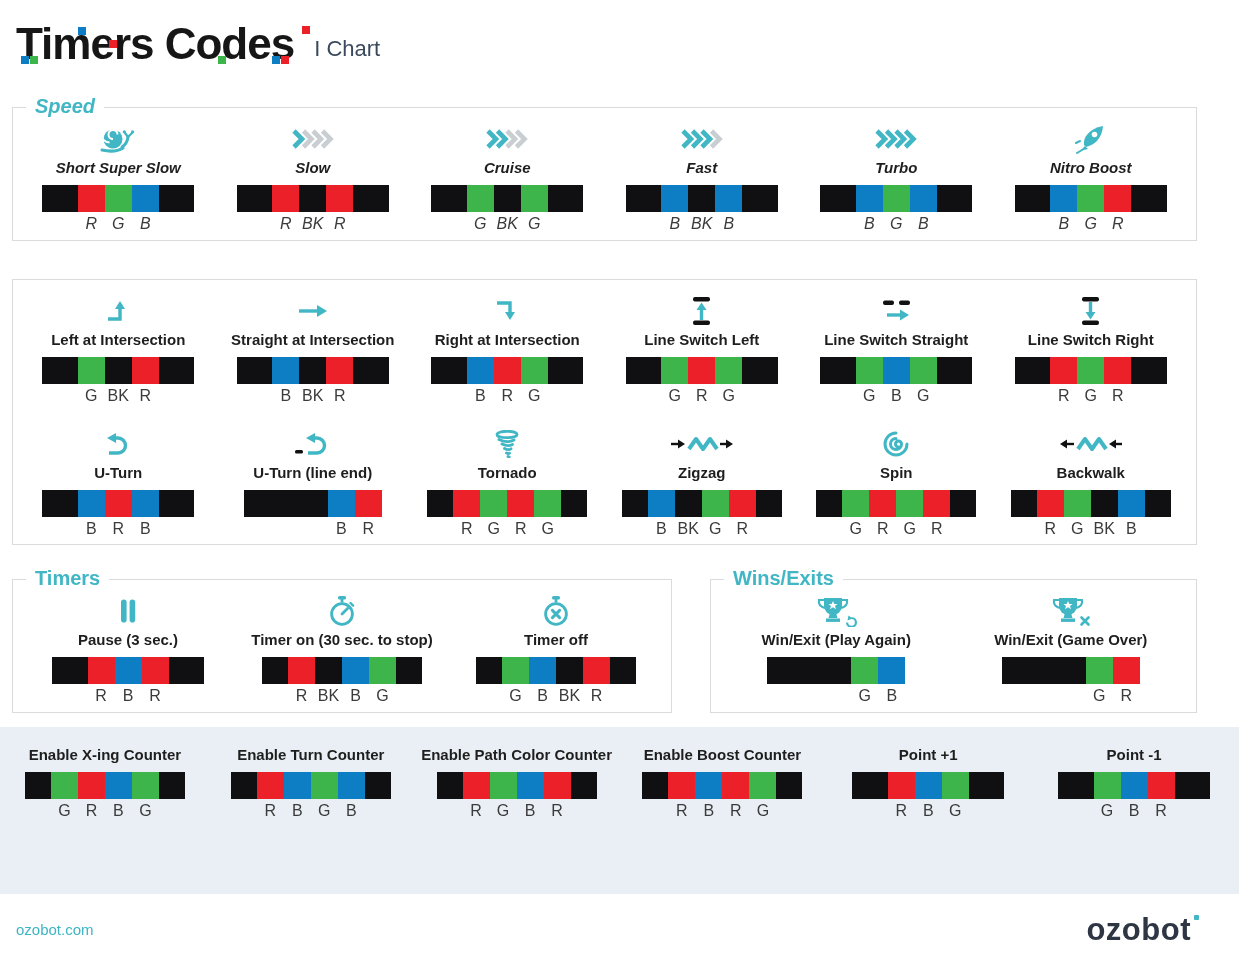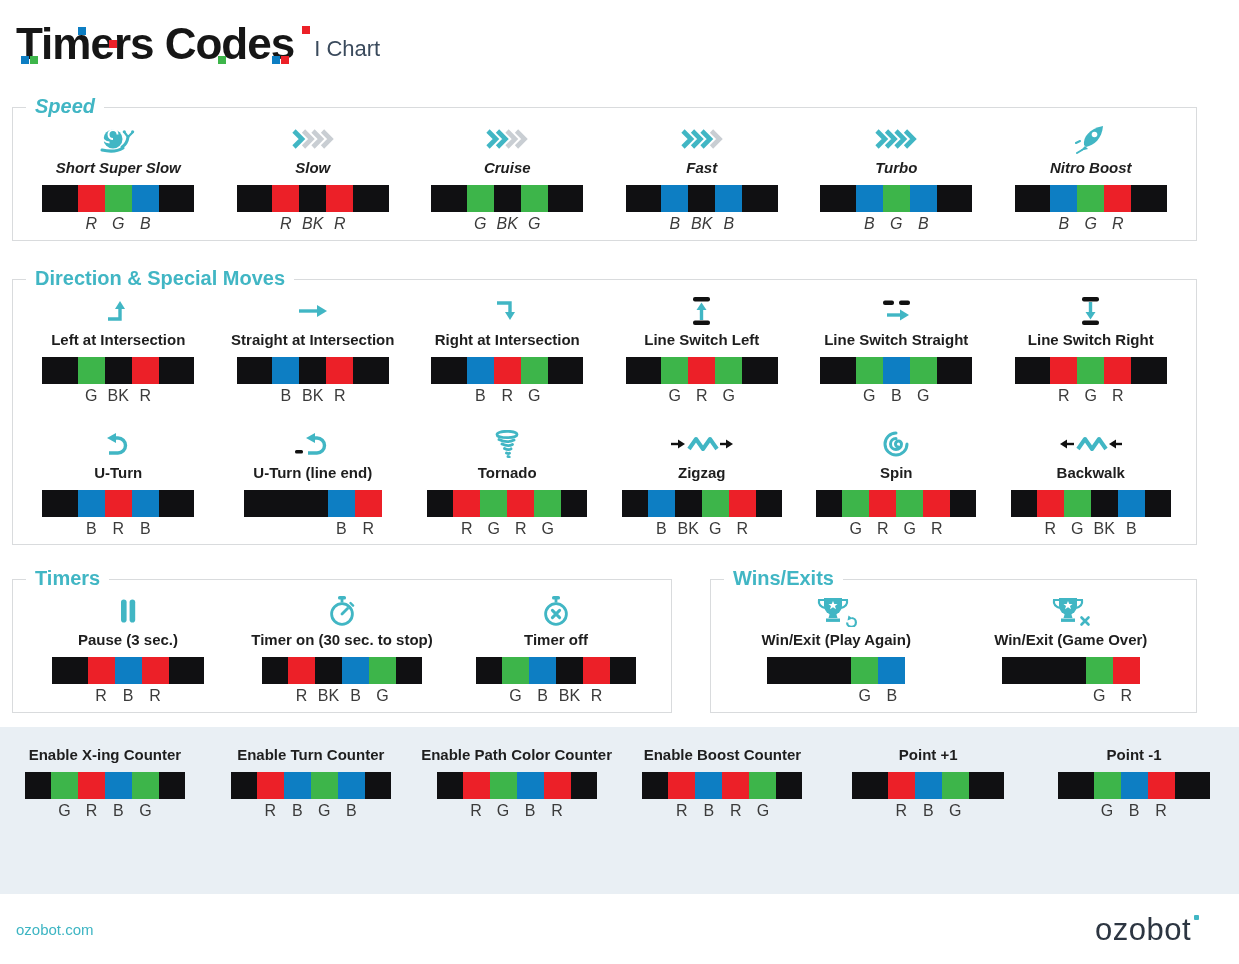--- a/index.html
+++ b/index.html
@@ -30,21 +30,21 @@
   .cap{flex:1;background:#101012;}
   .lt{position:absolute;top:30px;left:50%;transform:translateX(-50%);
       font-size:16px;font-weight:500;color:#3b3b3b;}
   
   .foot{position:absolute;left:0;top:902px;width:1239px;display:flex;align-items:center;
         padding:12px 40px 0 16px;box-sizing:border-box;}
   .site{color:#3db5c3;font-size:15px;text-decoration:none;}
   .keywrap{display:flex;align-items:center;margin-left:86px;gap:30px;font-size:15.5px;}
   .keylabel{font-weight:700;}
   .keyitem{font-weight:500;}
-  .logo{margin-left:auto;font-size:31px;font-weight:400;color:#2d3642;letter-spacing:0.5px;
+  .logo{margin-left:auto;font-size:31px;font-weight:700;color:#2d3642;letter-spacing:0.5px;
         position:relative;line-height:1;}
   .logo-dot{display:inline-block;width:5px;height:5px;background:#41b6c4;
             margin:0 0 20px 3px;border-radius:1px;}
 </style>
 </head>
 <body>
 
 <div class="hdr">
   <div class="title-wrap">
     <div class="title">Timers Codes</div>
@@ -206,21 +206,20 @@
           </div>
           <div class="seg" style="width: 27px; background: rgb(236, 32, 40);">
             <span class="lt">R</span>
           </div>
           <div class="seg cap"></div>
         </div>
       </div>
     </div>
   </div>
 <div id="sec-direction" class="secbox" style="left:12px;top:279px;width:1185px;height:266px;">
-    <div class="legend">Direction &amp; Special Moves</div>
     <div class="row">
       <div class="item">
         <div class="icon-row">
           <svg width="24" height="22" viewBox="0 0 24 22">
             <path d="M2 19 H14 V8" fill="none" stroke="#41b6c4" stroke-width="3.4"></path>
             <polygon points="9,9 14,1 19,9" fill="#41b6c4"></polygon>
           </svg>
         </div>
         <div class="label">Left at Intersection</div>
         <div class="bar" style="width: 152px;">

